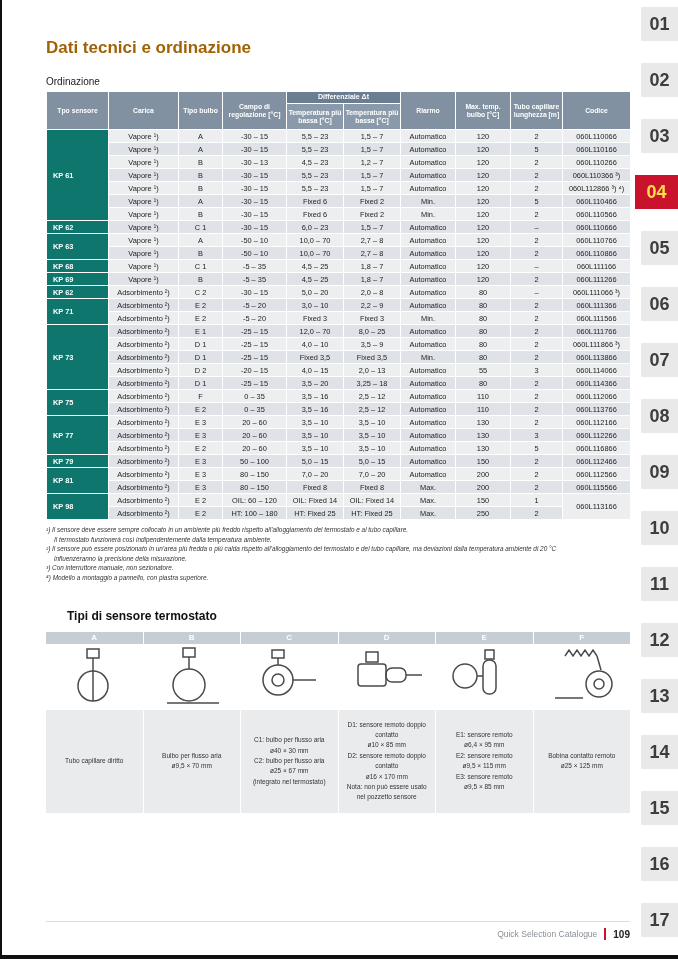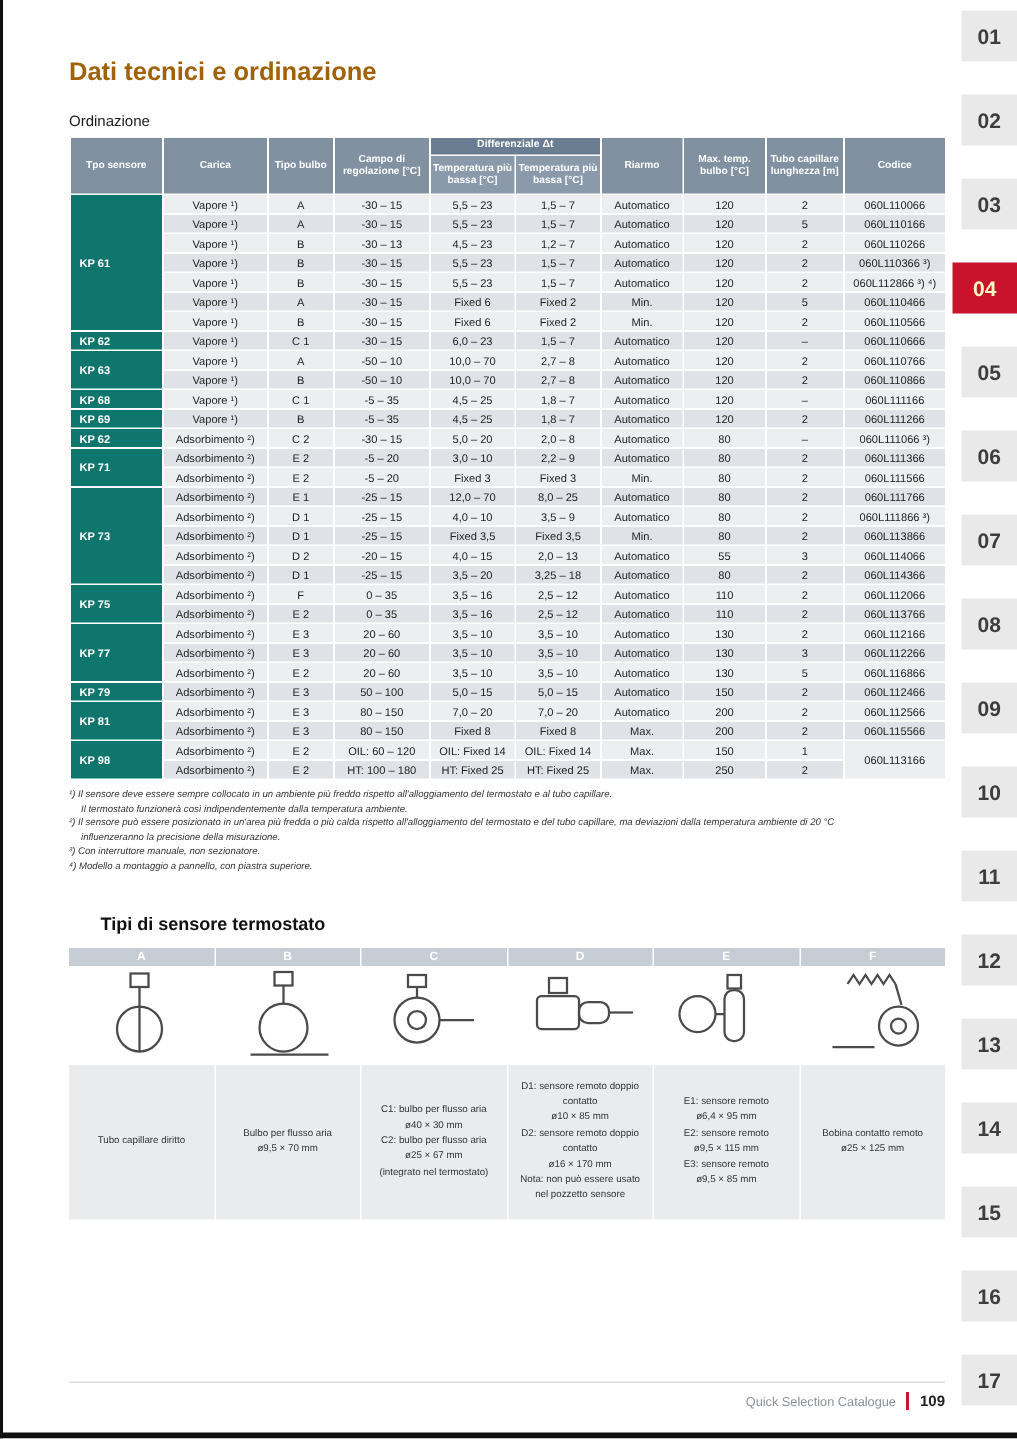--- a/index.html
+++ b/index.html
@@ -12,24 +12,24 @@
     overflow: hidden;
     color: #1a1a1a;
   }
   .edge-left   { position: absolute; left: 0; top: 0; width: 2px; height: 959px; background: #101010; }
   .edge-bottom { position: absolute; left: 0; bottom: 0; width: 678px; height: 4px; background: #101010; }
 
   
   .sidebar { position: absolute; right: 0; top: 7px; width: 37px; display: flex; flex-direction: column; gap: 22px; z-index: 5; }
   .tab {
     height: 34px; background: #e9e9e9; color: #3d3d3d;
-    font-weight: bold; font-size: 14px;
+    font-weight: bold; font-size: 18px;
     display: flex; align-items: center; justify-content: center;
   }
-  .tab.active { background: #c9132d; color: #fef9c3; margin-left: -6px; }
+  .tab.active { background: #c9132d; color: #fde047; margin-left: -6px; }
 
   .content { position: absolute; left: 46px; top: 38px; width: 584px; }
 
   h1 { font-size: 17px; margin: 0 0 18px 0; color: #a16207; font-weight: bold; }
   .kp-sub { color: #c9132d; font-weight: bold; font-size: 12px; margin: 0 0 3px 0; }
   .ordin   { font-size: 10px; margin: 0 0 4px 0; }
 
   table.ordering { border-collapse: collapse; table-layout: fixed; width: 584px; }
   .ordering th, .ordering td { border: 1px solid #fff; text-align: center; overflow: hidden; }
   .ordering thead th {

